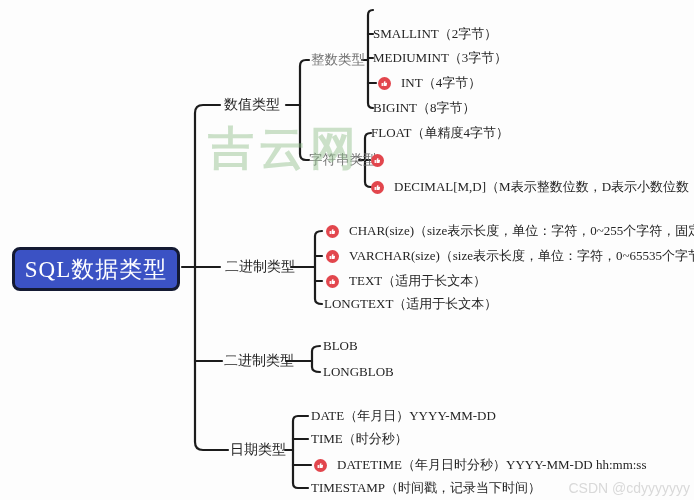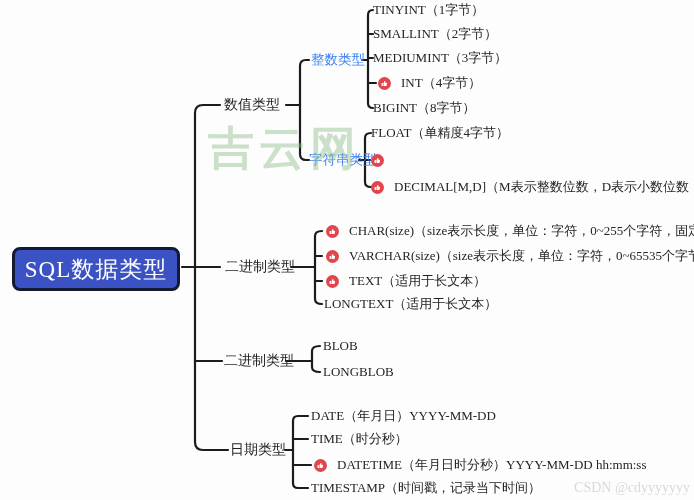--- a/index.html
+++ b/index.html
@@ -15,38 +15,38 @@
   .root{
     left:12px;top:247px;width:168px;height:44px;
     background:var(--root-fill,#3b52c4);
     border:3px solid var(--root-border,#141a33);
     border-radius:8px;
     display:flex;align-items:center;justify-content:center;
     color:#fff;font-size:23px;letter-spacing:1px;
     box-sizing:border-box;
   }
   .branch{font-size:14px;height:22px;line-height:22px;color:#1f1f1f;}
-  .sub{font-size:13.5px;height:20px;line-height:20px;color:#3b82f6;}
+  .sub{font-size:13.5px;height:20px;line-height:20px;color:#737373;}
   .leaf{font-size:13px;height:20px;display:flex;align-items:center;gap:10px;color:#242424;}
   .marker{
     width:13px;height:13px;border-radius:50%;
     background:var(--marker,#e2464d);
     display:inline-flex;align-items:center;justify-content:center;
     flex:0 0 13px;
   }
   .marker svg{width:9px;height:9px;display:block;}
   .wm-center{
     position:absolute;left:208px;top:118px;z-index:4;
     font-family:"Liberation Sans","DejaVu Sans",sans-serif;
     font-size:46px;font-weight:bold;letter-spacing:5px;
     color:var(--wm-green,#8fbf8a);opacity:.45;white-space:nowrap;
   }
   .wm-credit{
     position:absolute;right:4px;top:480px;z-index:4;
-    font-family:Liberation Serif, serif;
+    font-family:Liberation Sans, sans-serif;
     font-size:14px;color:var(--wm-gray,#d9d9d9);white-space:nowrap;text-align:right;
   }
 </style>
 </head>
 <body>
 
 <div id="stage">
 
   <svg class="lines" width="694" height="500" viewBox="0 0 694 500" fill="none" stroke="#1c1c1c" stroke-width="2.2" stroke-linecap="round">
 
@@ -87,23 +87,20 @@
   <div class="node root">SQL数据类型</div>
 
   <div class="node branch" style="left:224px;top:94px">数值类型</div>
   <div class="node branch" style="left:225px;top:256px">二进制类型</div>
   <div class="node branch" style="left:224px;top:350px">二进制类型</div>
   <div class="node branch" style="left:230px;top:439px">日期类型</div>
 
   <div class="node sub" style="left:311px;top:50px">整数类型</div>
   <div class="node sub" style="left:309px;top:150px">字符串类型</div>
 
-  <div class="node leaf" style="left:373px;top:0">
-    <span>TINYINT（1字节）</span>
-  </div>
   <div class="node leaf" style="left:373px;top:24px">
     <span>SMALLINT（2字节）</span>
   </div>
   <div class="node leaf" style="left:373px;top:48px">
     <span>MEDIUMINT（3字节）</span>
   </div>
   <div class="node leaf" style="left:378px;top:73px">
     <span class="marker">
         <svg viewBox="0 0 16 16">
           <path fill="#fff" d="M3.5 7.2h1.7v5.3H3.5c-.4 0-.7-.3-.7-.7V7.9c0-.4.3-.7.7-.7zM6.2 12.5V7.3L8 4.1c.2-.4.7-.6 1.1-.4.4.2.6.7.5 1.1l-.4 1.8h2.2c.7 0 1.3.7 1.1 1.4l-.7 3.4c-.1.6-.6 1-1.2 1H6.2z"></path>

